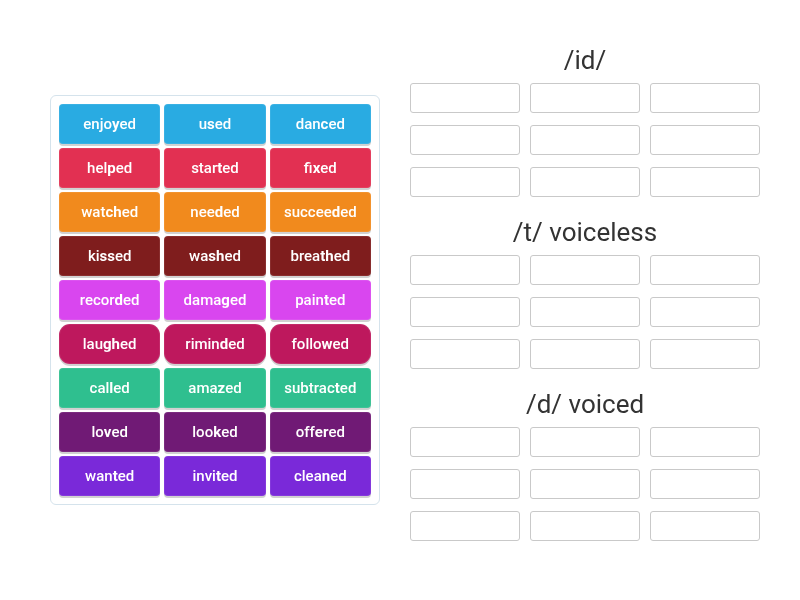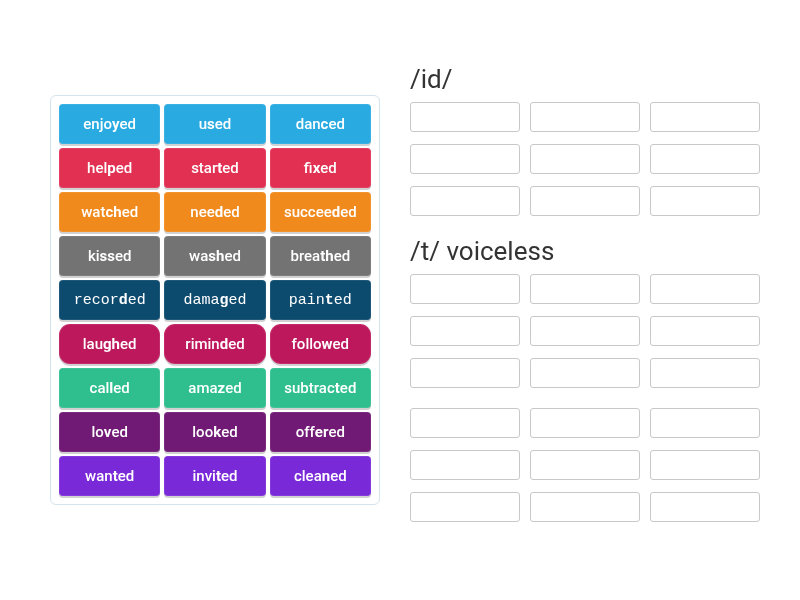--- a/index.html
+++ b/index.html
@@ -38,38 +38,38 @@
     font-weight: 500;
     border-radius: 4px;
     cursor: grab;
     user-select: none;
     box-shadow: 0 2px 0 rgba(0,0,0,0.18), inset 0 0 0 1px rgba(255,255,255,0.08);
   }
   .tile b { font-weight: 700; }
   .c-blue    { background:#29abe2; }
   .c-red     { background:#e23052; }
   .c-orange  { background:#f18a1d; }
-  .c-darkgreen{ background:#737373;text-align:center; }
-  .c-pink    { background:#0c4a6e;font-family:Liberation Mono, monospace; }
+  .c-darkgreen{ background:#7f1d1d;text-align:center; }
+  .c-pink    { background:#d946ef; }
   .c-dblue   { background:#be185d;border-radius:11px; }
   .c-teal    { background:#2fbf8f; }
   .c-red2    { background:#701a75; }
   .c-purple  { background:#7a29d9;text-align:center; }
 
   .targets {
     flex: 1;
     display: flex;
     flex-direction: column;
     gap: 6px;
   }
   .group { }
   .group-title {
     font-size: 26px;
     color: #333;
-    text-align: left;
+    text-align: center;
     font-weight: 400;
     margin-bottom: 8px;
   }
   .dropgrid {
     display: grid;
     grid-template-columns: repeat(3, 1fr);
     grid-auto-rows: 30px;
     gap: 12px 10px;
     padding: 0 0 14px 0;
   }
@@ -245,20 +245,21 @@
           <div class="dropslot"></div>
           <div class="dropslot"></div>
           <div class="dropslot"></div>
           <div class="dropslot"></div>
           <div class="dropslot"></div>
           <div class="dropslot"></div>
           <div class="dropslot"></div>
         </div>
       </div>
       <div class="group">
+        <div class="group-title">/d/ voiced</div>
         <div class="dropgrid">
           <div class="dropslot"></div>
           <div class="dropslot"></div>
           <div class="dropslot"></div>
           <div class="dropslot"></div>
           <div class="dropslot"></div>
           <div class="dropslot"></div>
           <div class="dropslot"></div>
           <div class="dropslot"></div>
           <div class="dropslot"></div>

